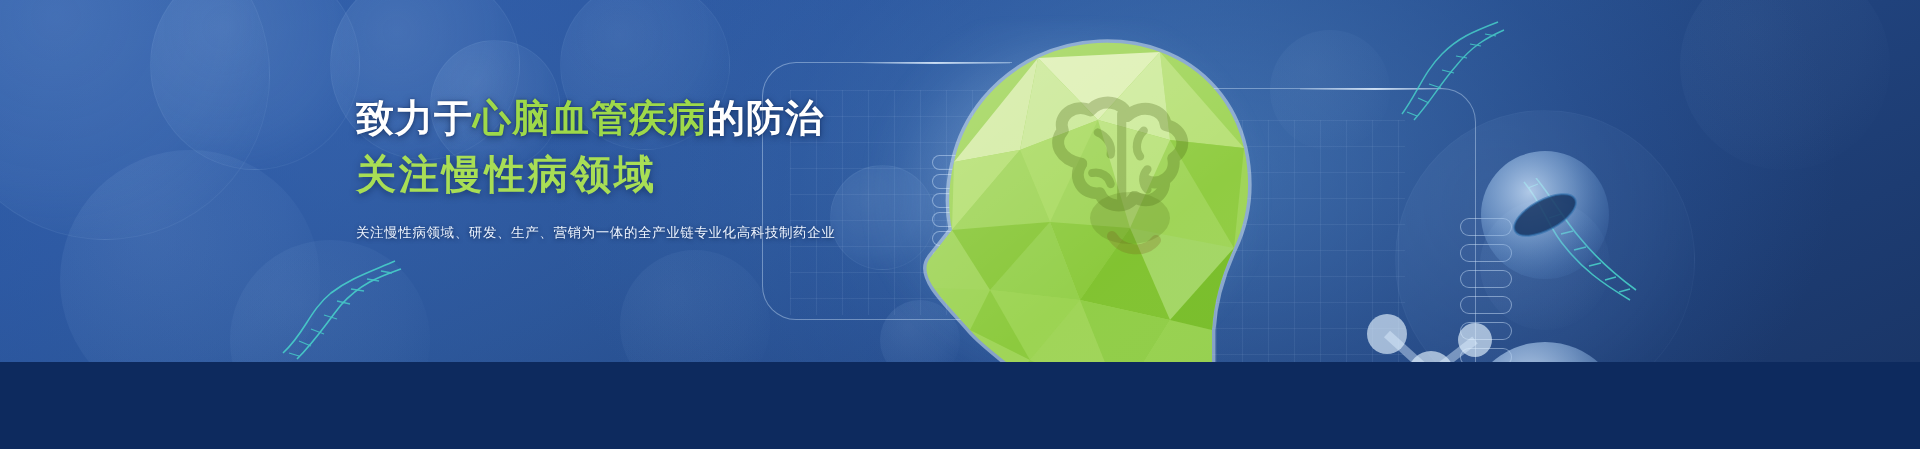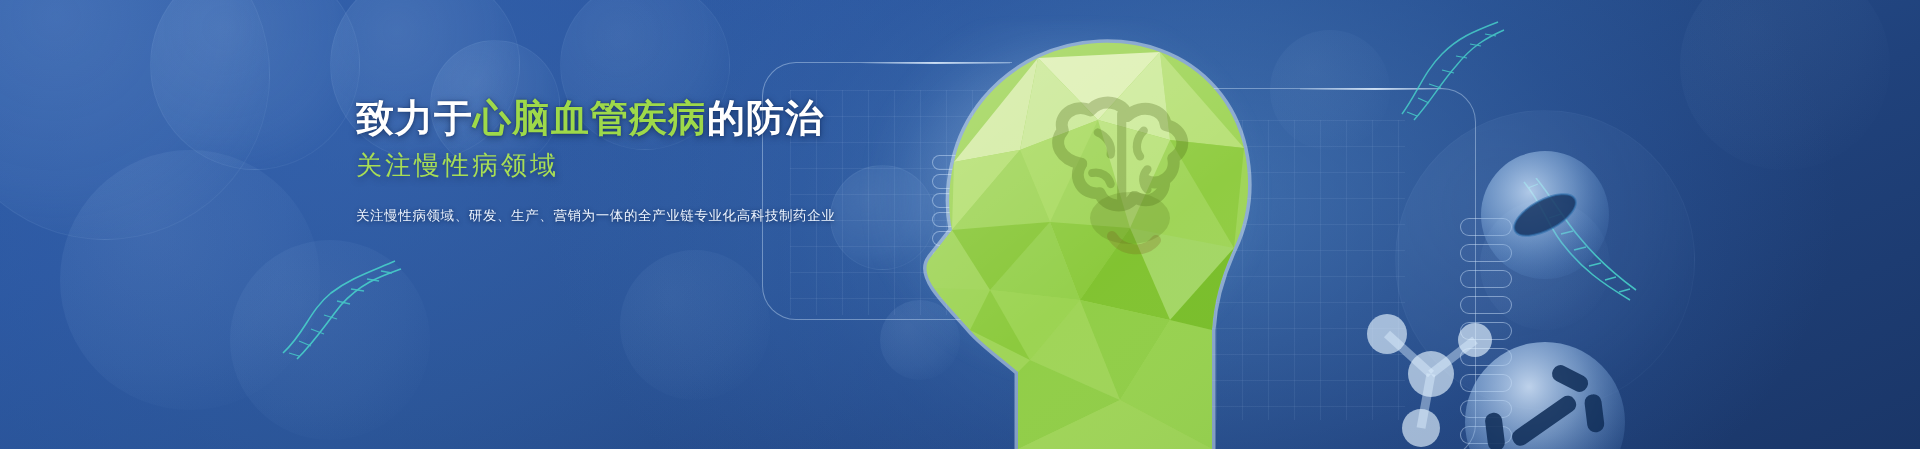--- a/index.html
+++ b/index.html
@@ -6,21 +6,21 @@
   * { margin:0; padding:0; box-sizing:border-box; }
   html,body { background:#0d2a5e; }
   body {
     font-family:"Liberation Sans", "DejaVu Sans", sans-serif;
     -webkit-font-smoothing:antialiased;
   }
 
   .banner {
     position:relative;
     width:1920px;
-    height:449px;
+    height:362px;
     overflow:hidden;
     background:
       radial-gradient(ellipse 900px 600px at 62% 45%, rgba(86,140,205,0.55) 0%, rgba(60,110,185,0.25) 45%, rgba(30,70,150,0) 72%),
       radial-gradient(ellipse 1200px 900px at 18% 30%, rgba(58,104,178,0.55) 0%, rgba(40,82,160,0.15) 55%, rgba(22,58,135,0) 80%),
       linear-gradient(155deg, #2d5ca8 0%, #2a569f 22%, #27508f 45%, #20427c 70%, #1a3668 100%);
   }
 
   
   .bokeh { position:absolute; inset:0; pointer-events:none; }
   .bk {
@@ -73,22 +73,22 @@
     color:#ffffff;
     letter-spacing:1px;
     line-height:1.18;
     white-space:nowrap;
     text-shadow:0 2px 7px rgba(6,24,60,0.55), 0 0 2px rgba(10,30,70,0.5);
   }
   .headline .accent { color:#9ed94a; }
 
   .subhead {
     margin-top:9px;
-    font-size:26px;
-    font-weight:400;
+    font-size:40px;
+    font-weight:700;
     color:#a8de55;
     letter-spacing:3px;
     line-height:1.2;
     white-space:nowrap;
     text-shadow:0 2px 7px rgba(6,24,60,0.5);
   }
 
   .tagline {
     margin-top:26px;
     font-size:13.5px;

